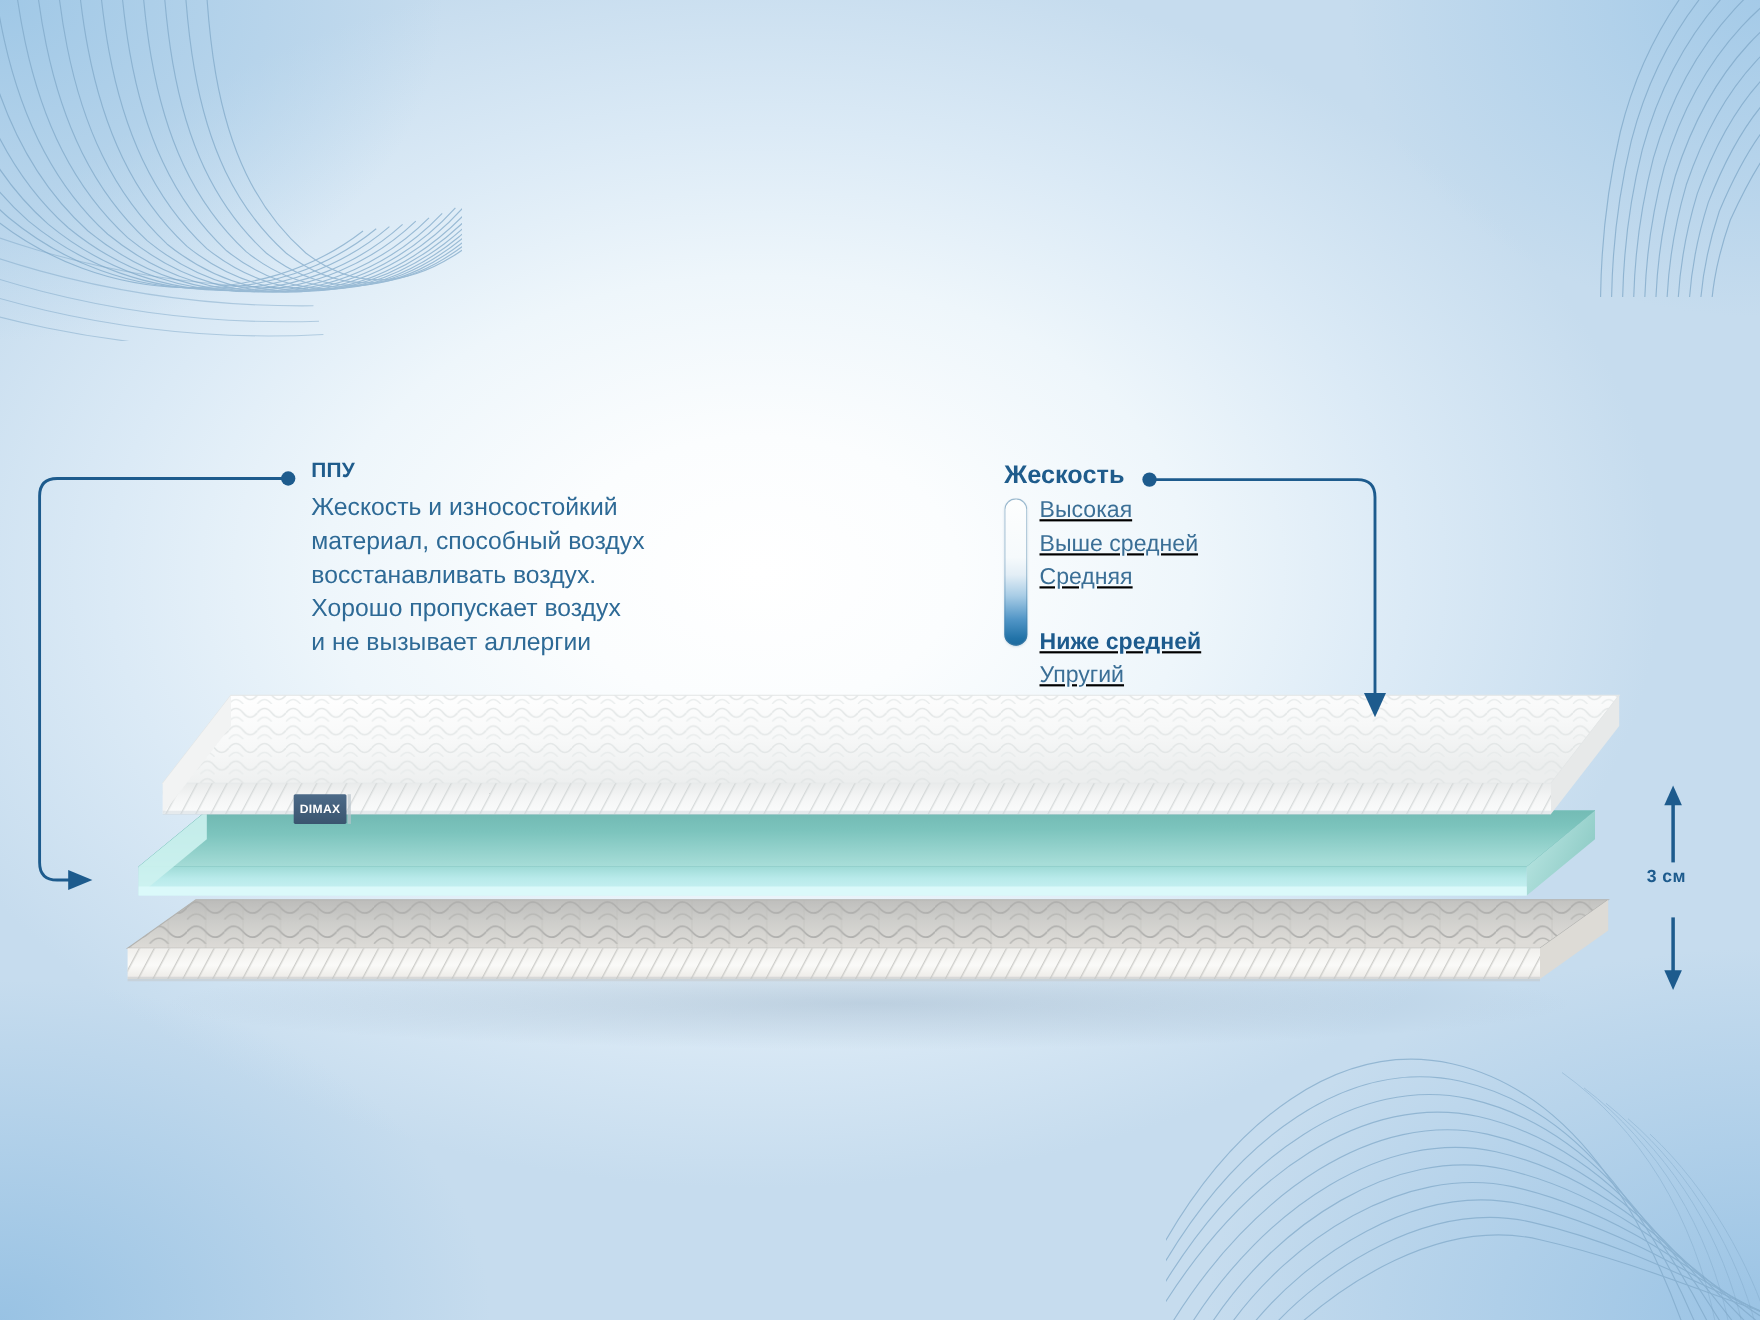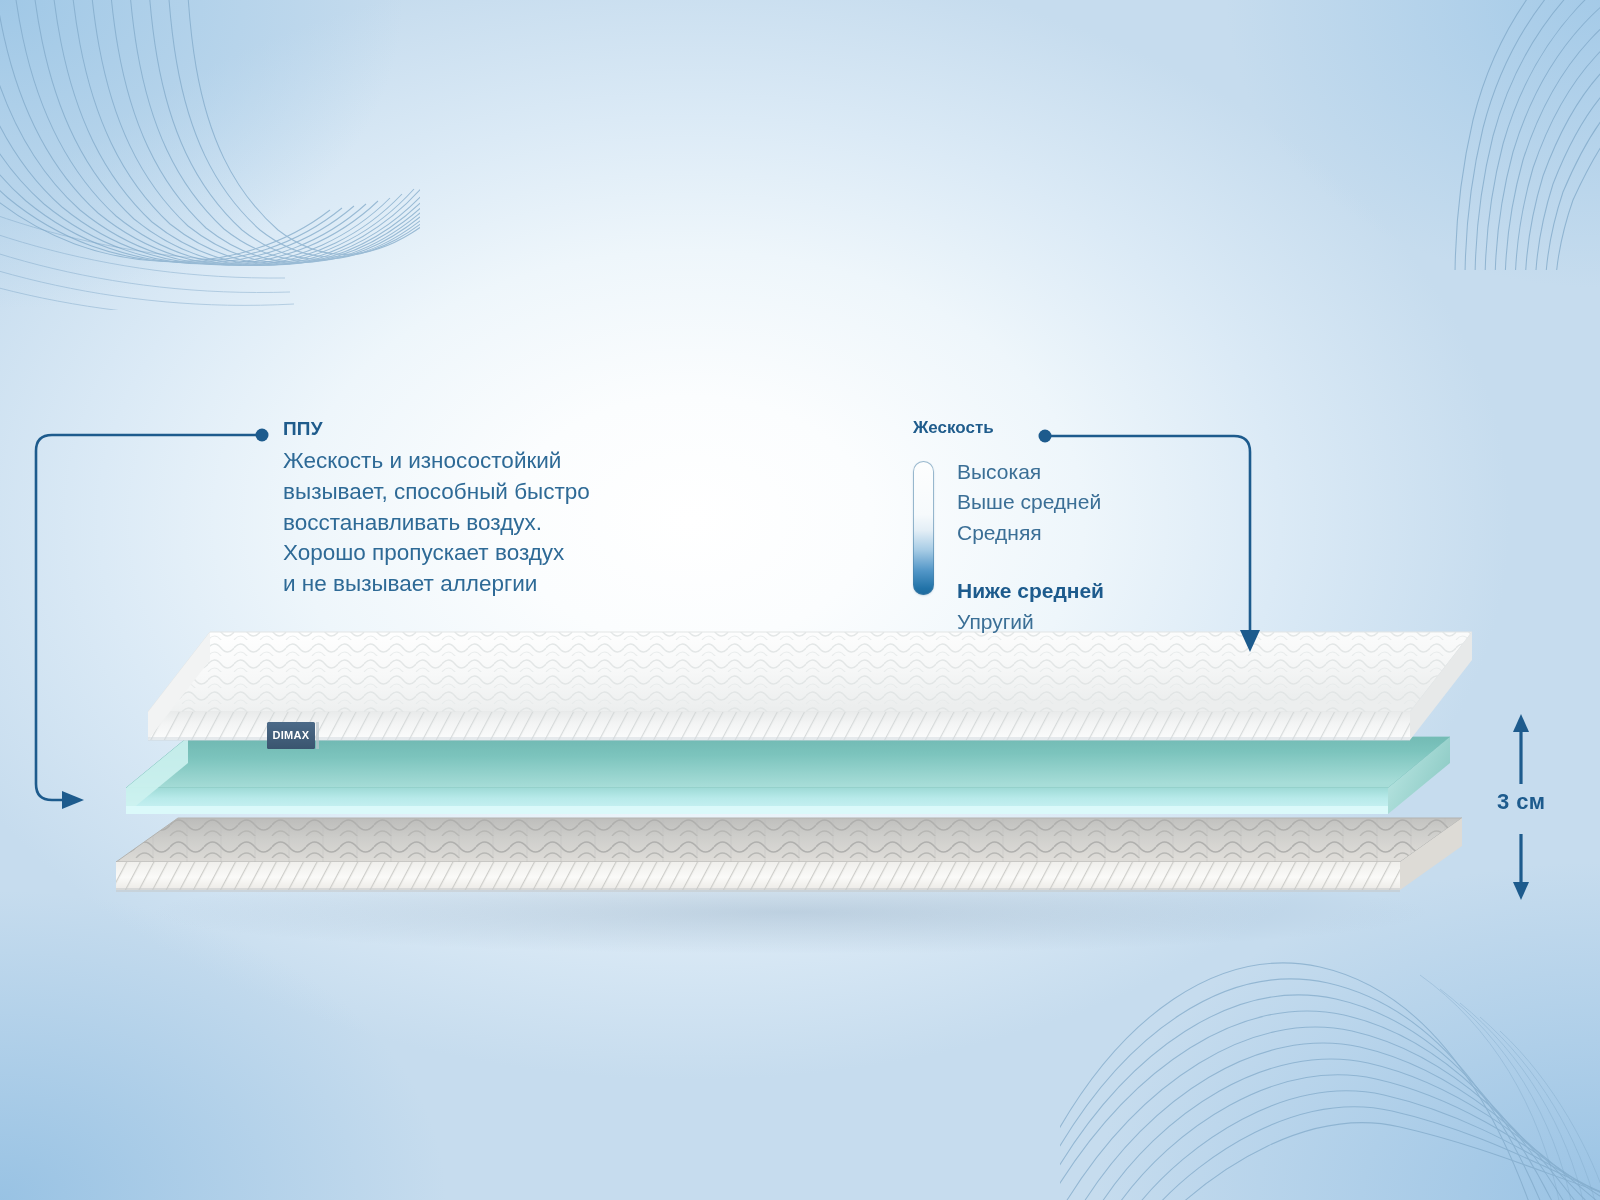--- a/index.html
+++ b/index.html
@@ -44,39 +44,39 @@
   .callout-ppu .body{
     font-size:22.5px;color:#2e6a96;line-height:1.37;margin:0;
     font-weight:400;
   }
   .callout-ppu .body div{white-space:nowrap;}
 
   .callout-hard{
     position:absolute;left:913px;top:419px;width:330px;
   }
   .callout-hard .title{
-    font-size:17px;font-weight:bold;color:#1f5c8c;margin:0 0 20px 0;line-height:1.05;
-  }
-  .gauge-wrap{position:relative;padding-left:44px;}
+    font-size:23px;font-weight:bold;color:#1f5c8c;margin:0 0 6px 0;line-height:1.05;
+  }
+  .gauge-wrap{position:relative;padding-left:32px;text-decoration:underline;}
   .gauge{
     position:absolute;left:0px;top:4px;width:21px;height:134px;
     border-radius:11px;
     background:linear-gradient(to bottom,#fdfefe 0%,#f6fafc 40%,#e3eef6 52%,#a9cde6 66%,#5296c7 82%,#2273a8 95%,#1d6a9e 100%);
     box-shadow:inset 0 0 0 1px rgba(70,125,165,.55), 0 1px 2px rgba(40,90,130,.18);
   }
   .gauge-list{list-style:none;margin:0;padding:0;}
   .gauge-list li{
     font-size:21px;color:#3b6f96;line-height:30.5px;font-weight:400;white-space:nowrap;
   }
   .gauge-list li.active{font-weight:bold;color:#1d5b8d;margin-top:28px;}
 
   
   .dim-label{
     position:absolute;left:1497px;top:789px;
-    font-size:22px;font-weight:bold;color:#1d5b8d;letter-spacing:.4px;
+    font-size:16px;font-weight:bold;color:#1d5b8d;letter-spacing:.4px;
   }
 </style>
 </head>
 <body>
 
 <div id="stage">
 
   <div class="bg-base"></div>
   <div class="bg-corner-tint"></div>
 
@@ -287,21 +287,21 @@
     <polygon points="84,800 62,791 62,809" fill="#1d5b8d"></polygon>
     <polygon points="1250,652 1240,630 1260,630" fill="#1d5b8d"></polygon>
     <circle cx="262" cy="435" r="6.5" fill="#1d5b8d"></circle>
     <circle cx="1045" cy="436" r="6.5" fill="#1d5b8d"></circle>
   </svg>
 
   <div class="callout-ppu">
     <p class="title">ППУ</p>
     <div class="body">
       <div>Жескость и износостойкий</div>
-      <div>вызывает, способный быстро</div>
+      <div>материал, способный воздух</div>
       <div>восстанавливать воздух.</div>
       <div>Хорошо пропускает воздух</div>
       <div>и не вызывает аллергии</div>
     </div>
   </div>
 
   <div class="callout-hard">
     <p class="title">Жескость</p>
     <div class="gauge-wrap">
       <div class="gauge"></div>

